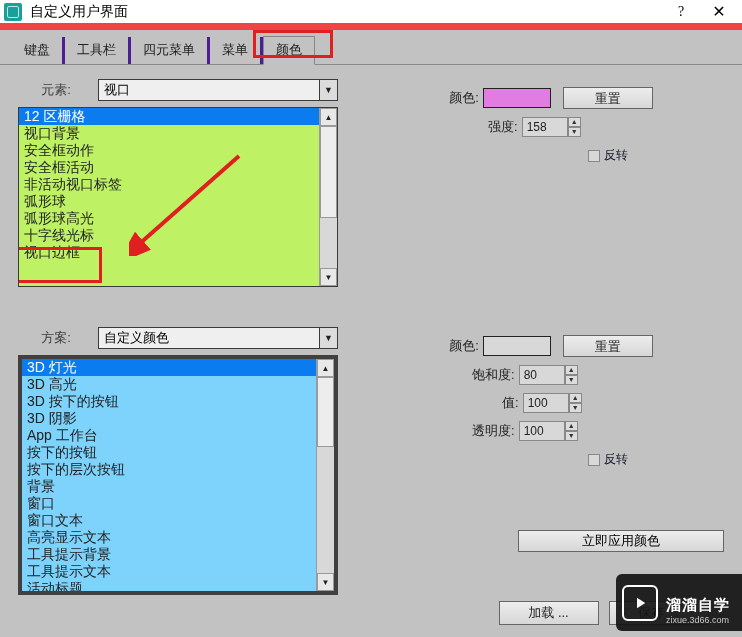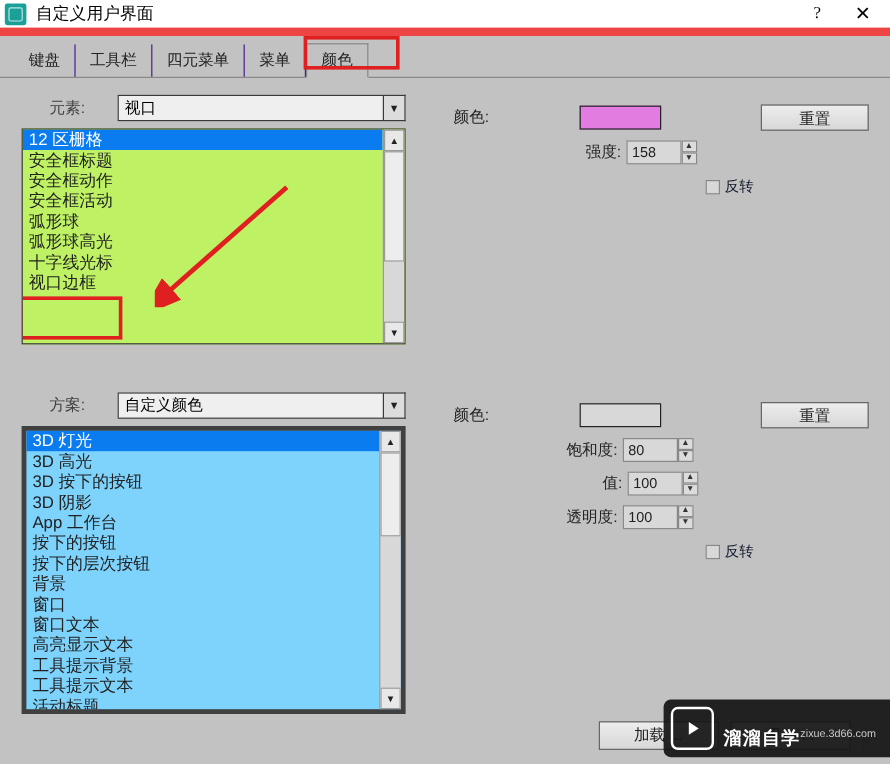--- a/index.html
+++ b/index.html
@@ -9,21 +9,21 @@
     .titlebar { background: #ffffff; height: 30px; display: flex; align-items: center; padding: 0 4px; border-bottom: 7px solid #ef4444; }
     .app-icon { width: 18px; height: 18px; background: #1aa099; border-radius: 2px; margin-right: 8px; position: relative; }
     .app-icon::after { content: ""; position: absolute; top: 3px; left: 3px; width: 10px; height: 10px; border: 1px solid #bfe5e1; border-radius: 2px; }
     .title { flex: 1; font-size: 14px; color: #000; }
     .winbtn { width: 38px; height: 28px; display: flex; align-items: center; justify-content: center; font-size: 14px; color: #000; }
     .winbtn.help { font-family: serif; }
     .winbtn.close { font-size: 16px; }
 
     
     .tabs { display: flex; align-items: flex-end; padding: 6px 12px 0 12px; border-bottom: 1px solid #888; background: #c2c2c2; }
-    .tab { padding: 4px 12px 5px; font-size: 13px; color: #222; cursor: default; border-right: 1px solid #4c1d95; }
+    .tab { padding: 4px 12px 5px; font-size: 13px; color: #222; cursor: default; border-right: 3px solid #4c1d95; }
     .tab:last-child { border-right: none; }
     .tab.active { background: #c2c2c2; border: 1px solid #888; border-bottom: 1px solid #c2c2c2; margin-bottom: -1px; }
     .hl-red-tab { position: absolute; top: 30px; left: 253px; width: 80px; height: 28px; border: 3px solid #e02020; pointer-events: none; }
 
     
     .content { padding: 14px 18px; }
     .row { display: flex; align-items: center; margin-bottom: 6px; }
     .row .lbl { width: 80px; text-align: center; margin-right: 4px; font-size: 13px; color: #404040; }
     .combo { flex: 0 0 240px; display: flex; }
     .combo input { flex: 1; height: 22px; border: 1px solid #3a3a3a; background: #efefef; padding: 0 5px; font-size: 13px; }
@@ -41,21 +41,21 @@
     .vscroll .arrow { height: 18px; background: #e8e8e8; border: 1px solid #9a9a9a; display: flex; align-items: center; justify-content: center; font-size: 8px; color: #222; }
     .vscroll .arrow.dn { position: absolute; bottom: 0; left: 0; right: 0; }
     .vscroll .thumb { position: absolute; top: 18px; left: 0; right: 0; height: 92px; background: #ededed; border: 1px solid #9a9a9a; }
 
     .hl-red-item { position: absolute; border: 3px solid #e02020; pointer-events: none; }
 
     .arrow-svg { position: absolute; pointer-events: none; }
 
     
     .rpanel { flex: 1; padding-top: 8px; }
-    .prow { display: flex; align-items: center; justify-content: space-between; margin-bottom: 8px; }
+    .prow { display: flex; align-items: center; justify-content: center; margin-bottom: 8px; }
     .prow .plbl { text-align: right; margin-right: 4px; font-size: 13px; color: #222; }
     .colorbox { width: 68px; height: 20px; border: 1px solid #222; margin-right: 12px; }
     .btn { padding: 2px 16px; border: 1px solid #666; background: linear-gradient(#ededed,#d7d7d7); font-size: 13px; color: #222; }
     .btn.wide { width: 90px; height: 22px; }
     .spinner { display: flex; margin-right: 6px; }
     .spinner input { width: 46px; height: 20px; border: 1px solid #888; background: #d8d8d8; padding: 0 4px; font-size: 12px; color: #222; }
     .spinner .sp { width: 13px; display: flex; flex-direction: column; }
     .spinner .sp span { height: 10px; border: 1px solid #888; background: #dcdcdc; font-size: 7px; line-height: 7px; text-align: center; color: #333; }
     .checkbox { display: inline-flex; align-items: center; color: #0f172a; margin-top: 2px; margin-left: 60px; }
     .checkbox .cb { width: 12px; height: 12px; border: 1px solid #888; margin-right: 4px; background: #d8d8d8; }
@@ -65,21 +65,21 @@
     .listbox2 .vscroll .thumb { height: 70px; }
 
     .bottom-btns { display: flex; gap: 10px; justify-content: flex-end; margin-top: 6px; }
 
     .apply-btn { width: 206px; height: 22px; border: 1px solid #666; background: linear-gradient(#ededed,#d7d7d7); font-size: 13px; display: flex; align-items: center; justify-content: center; margin-left: auto; margin-top: 62px; }
 
     
     .watermark { position: absolute; right: 0px; bottom: 6px; background: rgba(20,20,20,0.92); color: #fff; display: flex; align-items: center; padding: 6px 12px 6px 6px; border-radius: 6px 0 0 6px; }
     .watermark .logo { width: 36px; height: 36px; border: 2px solid #fff; border-radius: 6px; display: flex; align-items: center; justify-content: center; margin-right: 8px; }
     .watermark .logo svg { width: 18px; height: 18px; }
-    .watermark .wm-txt { display: flex; flex-direction: row; margin-top: 16px; }
+    .watermark .wm-txt { display: flex; flex-direction: column; margin-top: 16px; }
     .watermark .wm-big { font-size: 15px; font-weight: bold; letter-spacing: 1px; }
     .watermark .wm-small { font-size: 9px; color: #c8c8c8; }
   </style>
 </head>
 <body>
 
 <div class="titlebar">
   <div class="app-icon"></div>
   <div class="title">自定义用户界面</div>
   <div class="winbtn help">?</div>
@@ -102,23 +102,24 @@
       <div class="row">
         <div class="lbl">元素:</div>
         <div class="combo">
           <input readonly="" value="视口" style="">
           <div class="drop">▼</div>
         </div>
       </div>
       <div class="listbox" style="position:relative">
         <div class="listinner">
           <div class="listitem sel">12 区栅格</div>
-          <div class="listitem">安全框标题</div>
+          <div class="listitem">视口背景</div>
           <div class="listitem">安全框动作</div>
           <div class="listitem">安全框活动</div>
+          <div class="listitem">非活动视口标签</div>
           <div class="listitem">弧形球</div>
           <div class="listitem">弧形球高光</div>
           <div class="listitem">十字线光标</div>
           <div class="listitem">视口边框</div>
 
         </div>
         <div class="vscroll">
           <div class="arrow up">▲</div>
           <div class="thumb"></div>
           <div class="arrow dn">▼</div>
@@ -231,20 +232,21 @@
                 <span>▼</span>
               </div>
             </div>
         </div>
         <div class="prow" style="justify-content:flex-start;margin-left:150px">
           <div class="checkbox">
               <div class="cb"></div>
               <span>反转</span>
             </div>
         </div>
+        <div class="apply-btn">立即应用颜色</div>
       </div>
     </div>
 
     <div class="bottom-btns">
       <button class="btn" style="width:100px">加载 ...</button>
       <button class="btn" style="width:100px">保存 . .</button>
       <span style="color:#888;font-size:11px;align-self:flex-end">jī</span>
     </div>
   </div>
 </div>

